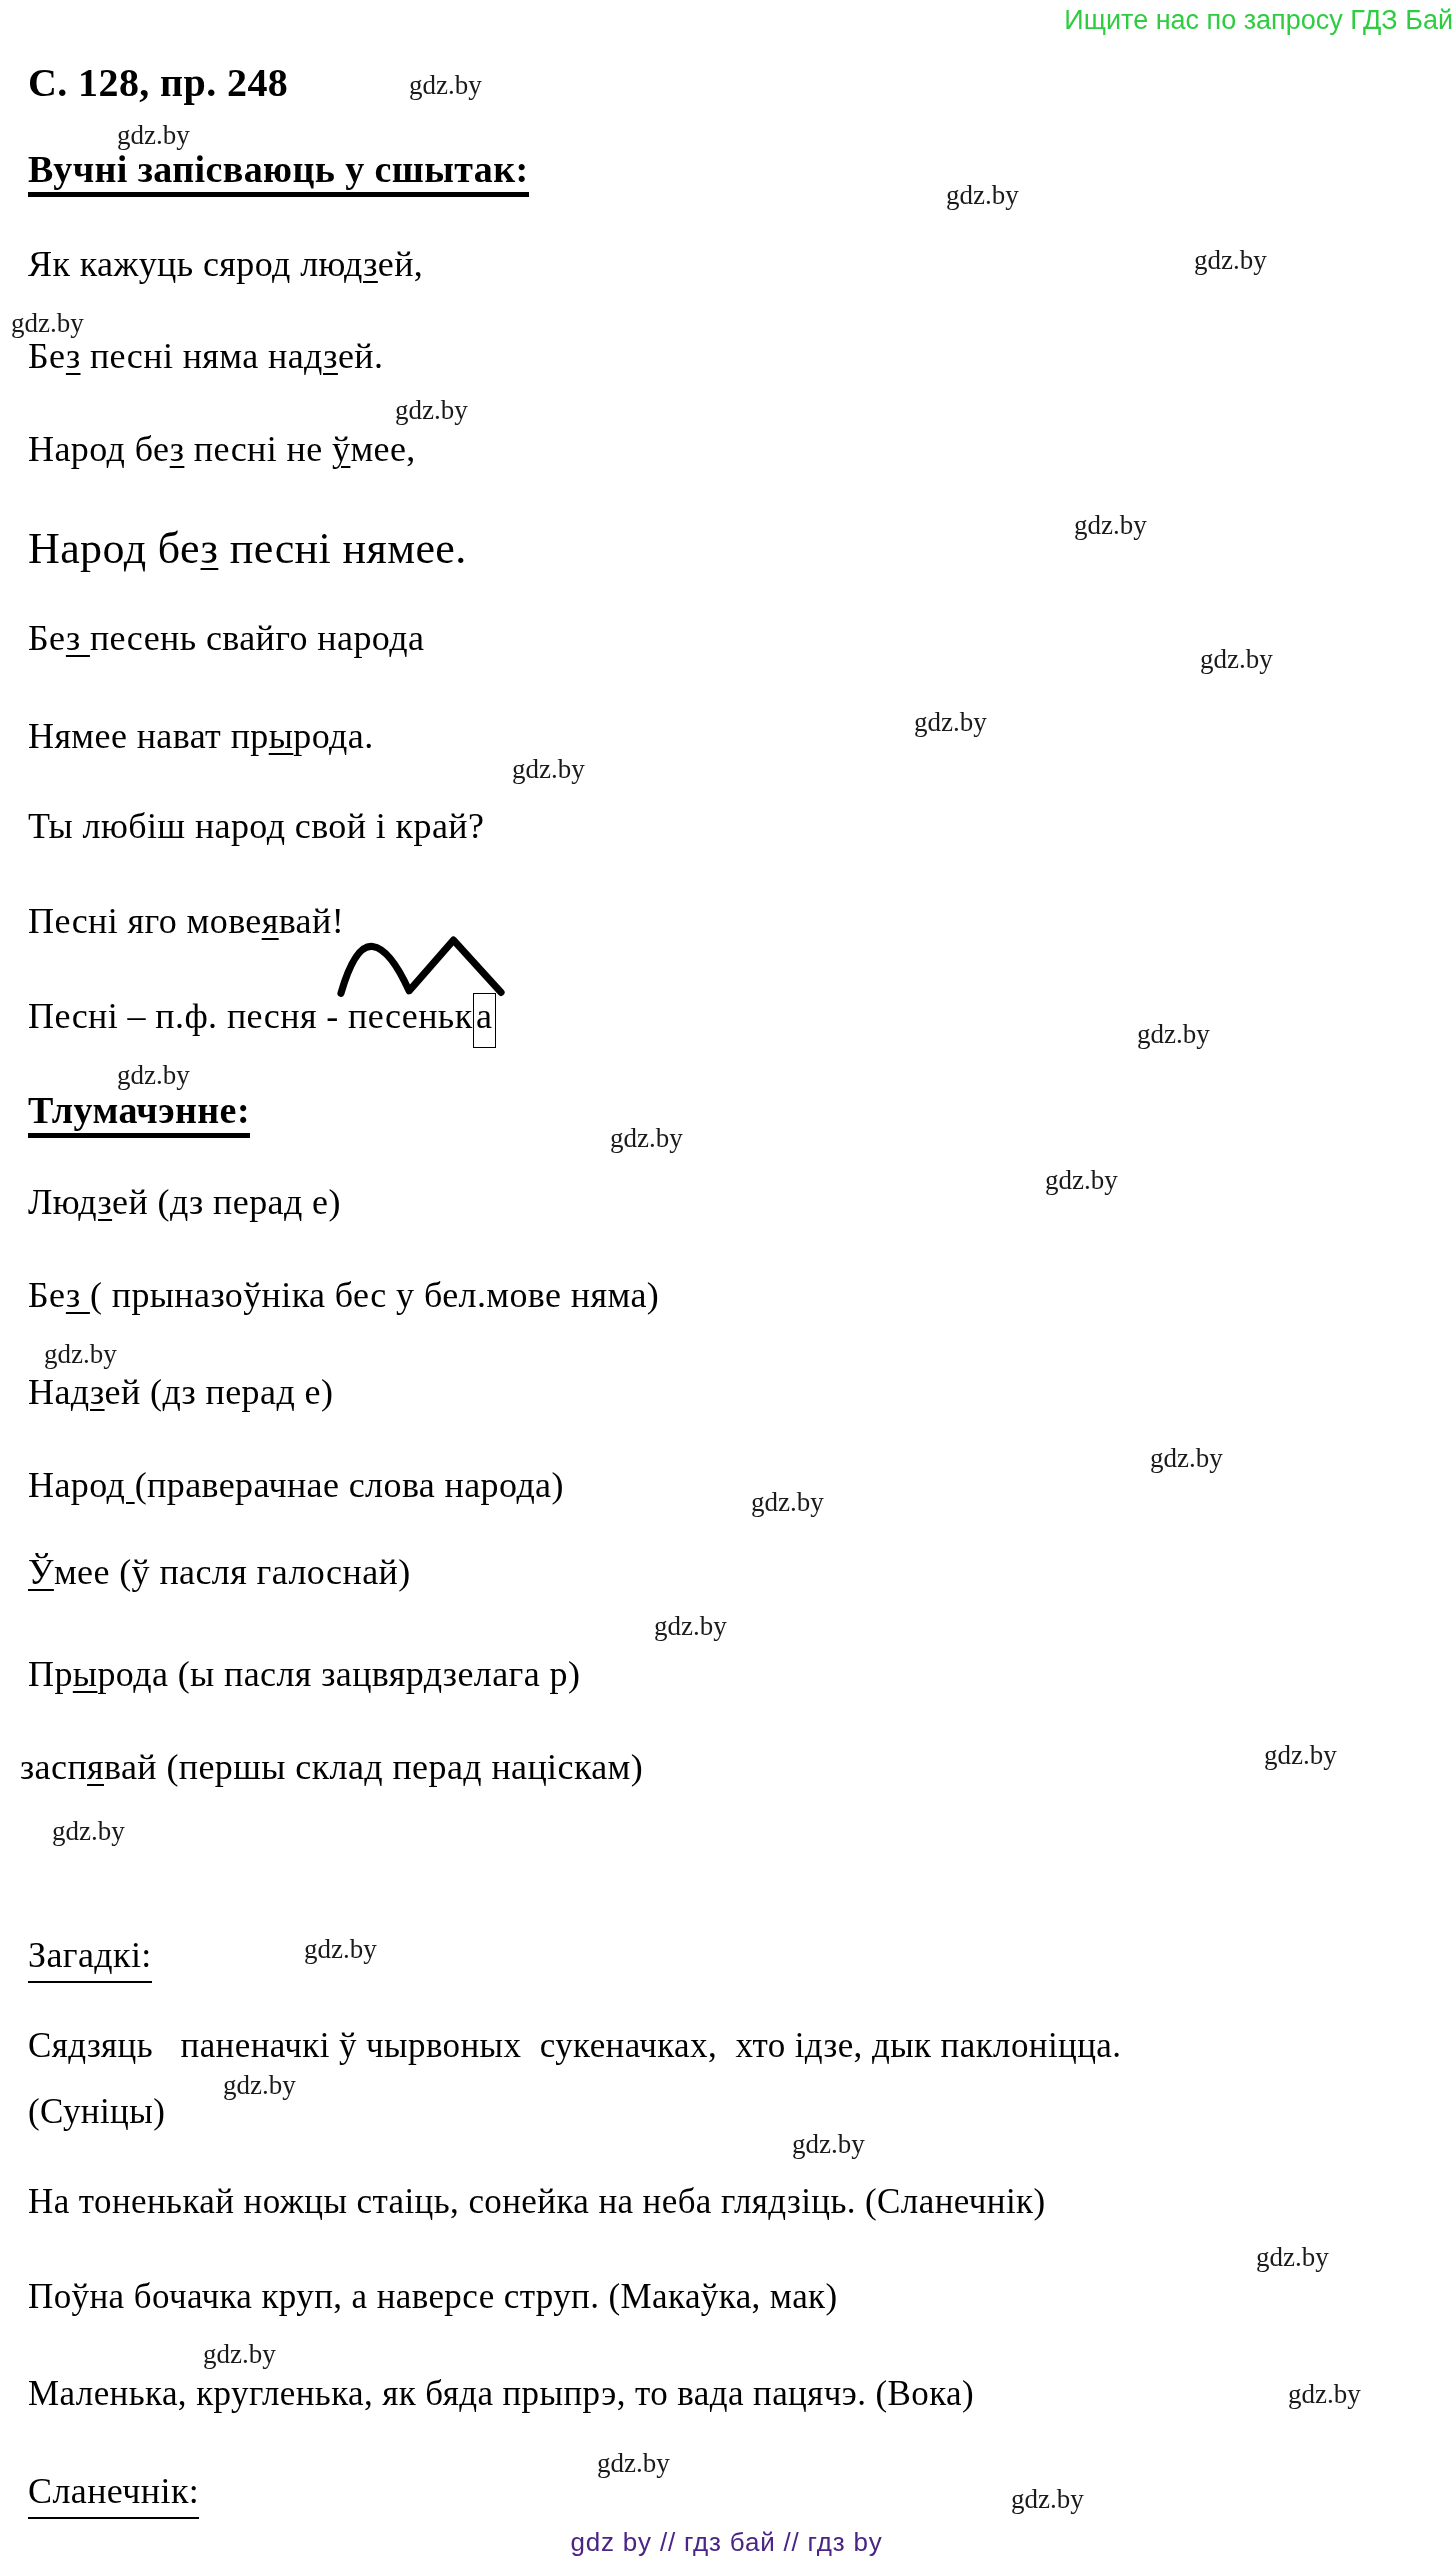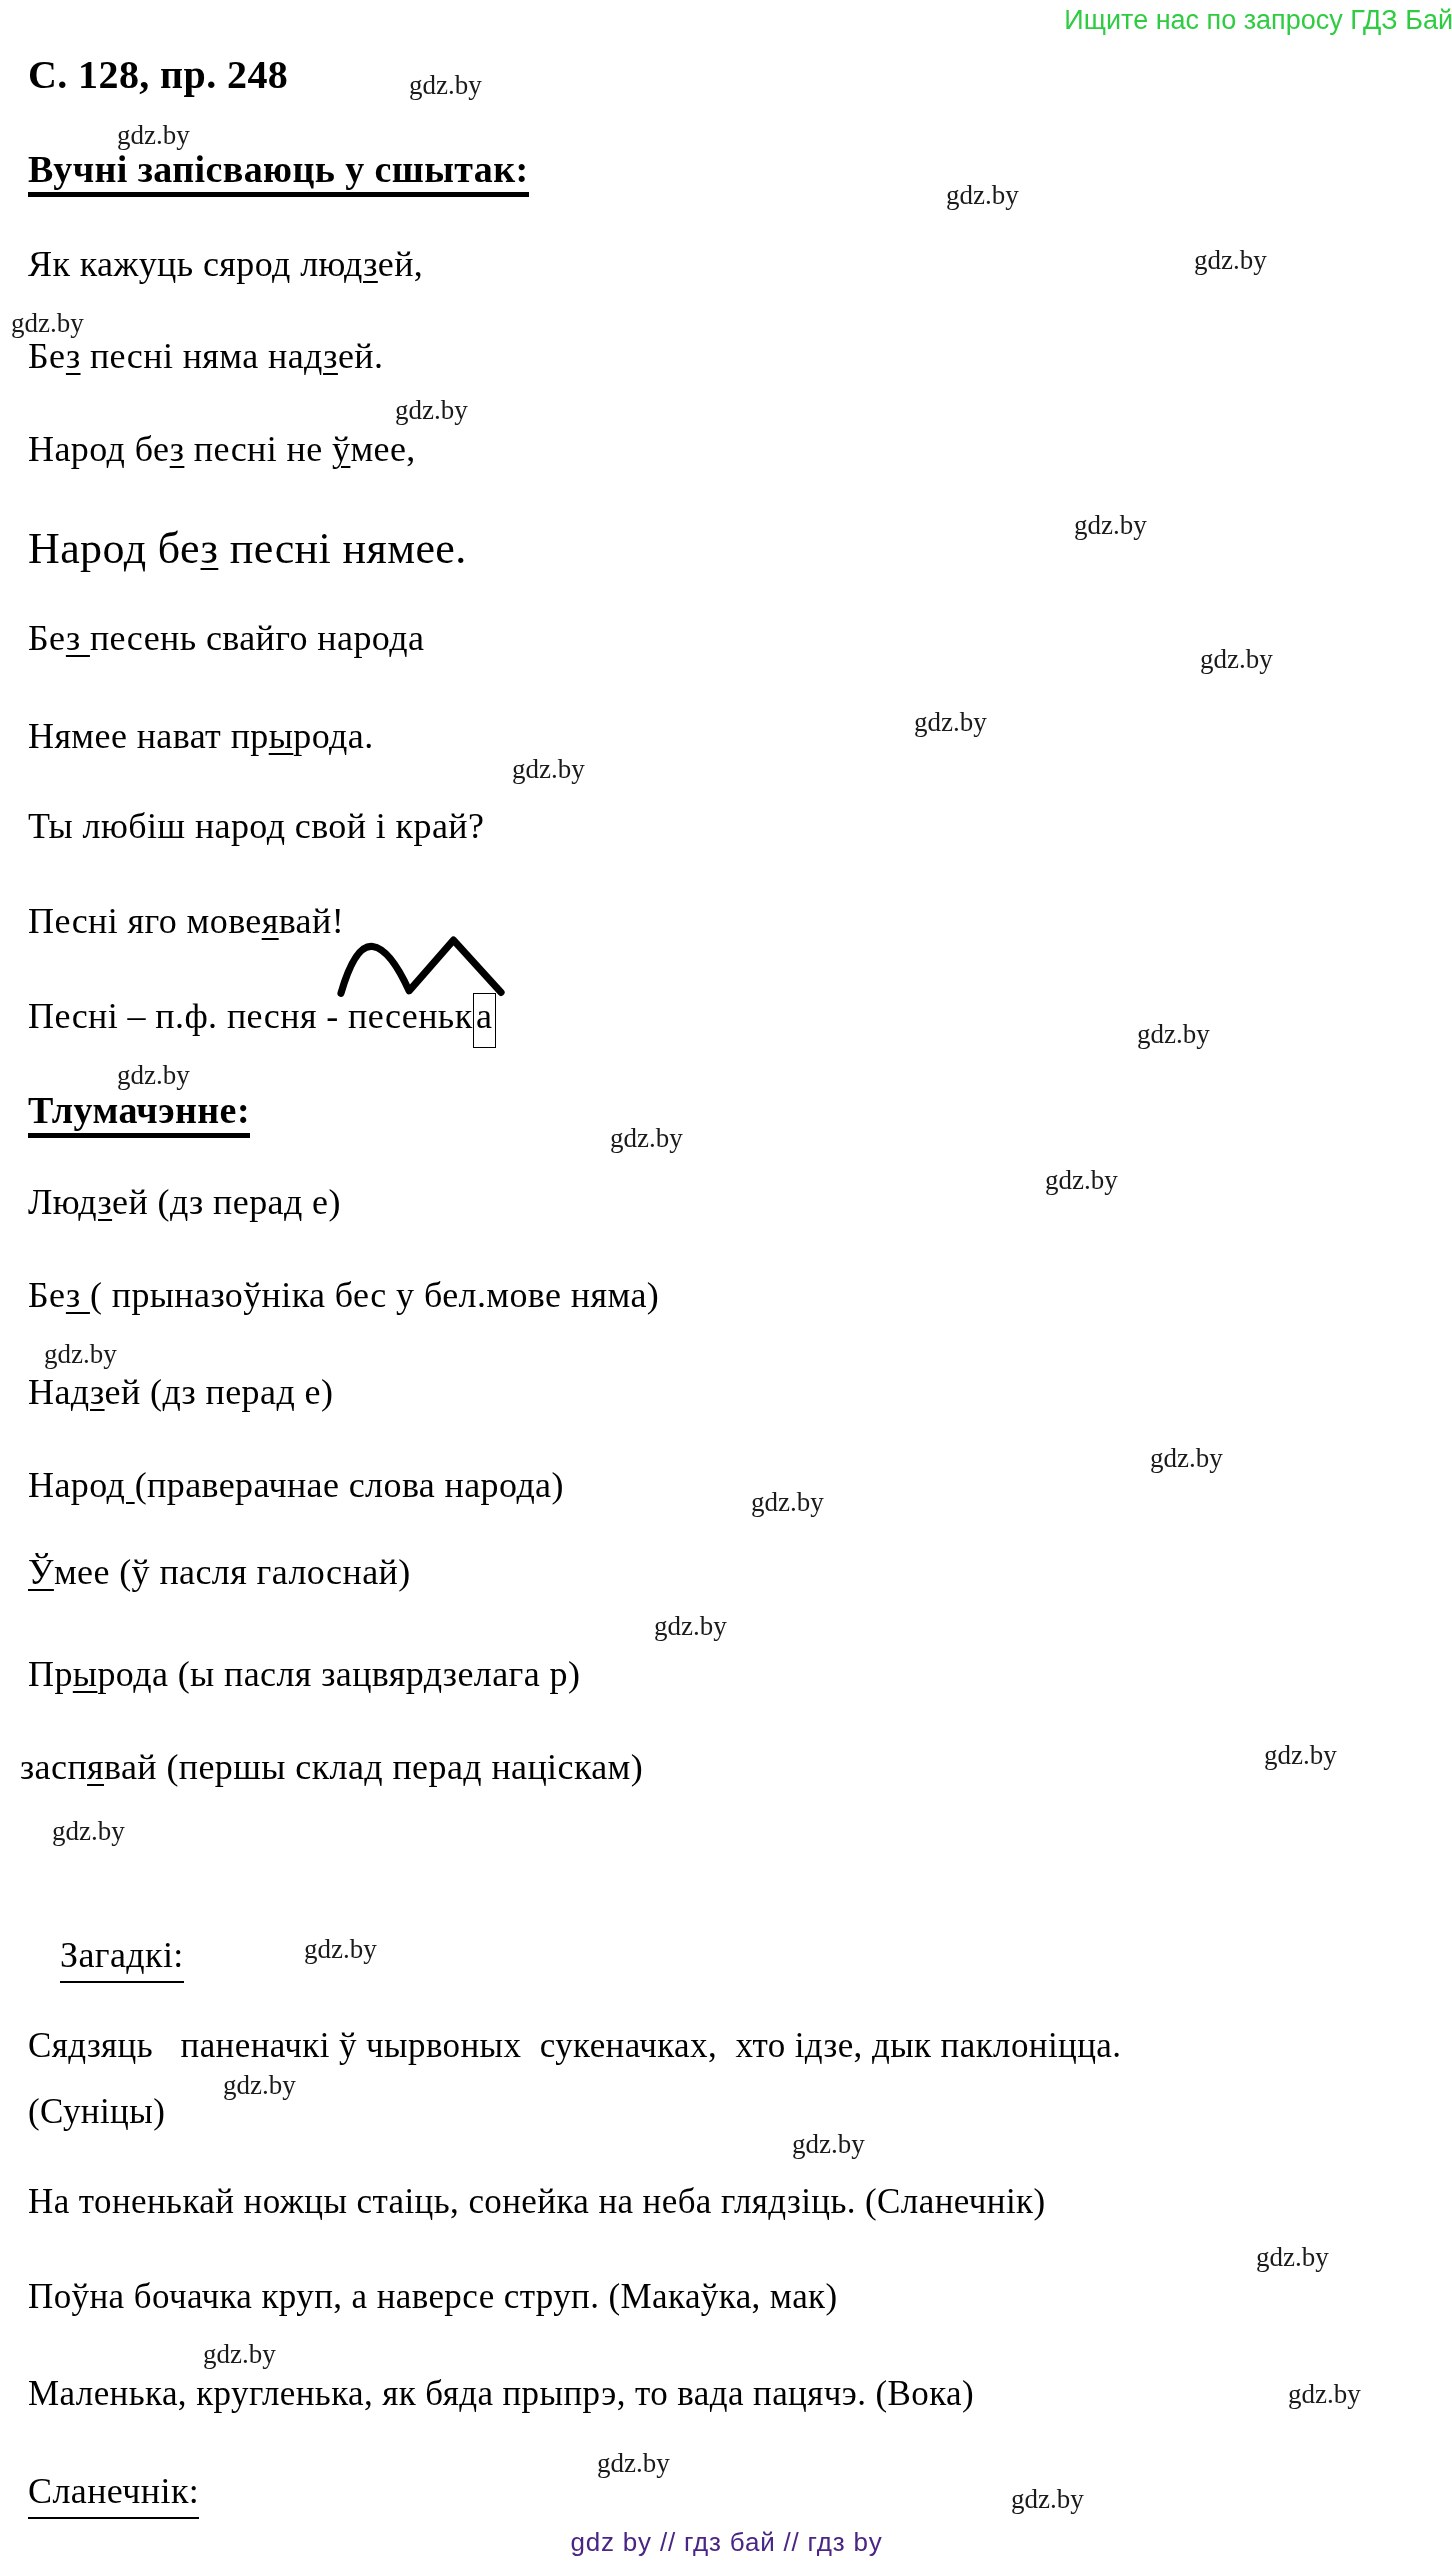--- a/index.html
+++ b/index.html
@@ -71,42 +71,42 @@
     <span class="wm" style="left: 223px; top: 2070px; color: rgb(26, 26, 26);">gdz.by</span>
     <span class="wm" style="left: 792px; top: 2129px; color: rgb(26, 26, 26);">gdz.by</span>
     <span class="wm" style="left: 1256px; top: 2242px; color: rgb(26, 26, 26);">gdz.by</span>
     <span class="wm" style="left: 203px; top: 2339px; color: rgb(26, 26, 26);">gdz.by</span>
     <span class="wm" style="left: 1288px; top: 2379px; color: rgb(26, 26, 26);">gdz.by</span>
     <span class="wm" style="left: 597px; top: 2448px; color: rgb(26, 26, 26);">gdz.by</span>
     <span class="wm" style="left: 1011px; top: 2484px; color: rgb(26, 26, 26);">gdz.by</span>
   </div>
 
 <div id="text-layer">
-    <div class="tline bold" style="top: 53px; left: 28px; font-size: 40px;"><span>С. 128, пр. 248</span></div>
+    <div class="tline bold" style="top: 61px; left: 28px; font-size: 40px;"><span>С. 128, пр. 248</span></div>
     <div class="tline bold" style="top: 148px; left: 28px; font-size: 38px;"><span class="hu-thick"><span>Вучні запісваюць у сшытак:</span></span></div>
     <div class="tline" style="top: 244px; left: 28px; font-size: 36px;"><span>Як кажуць сярод лю</span><span class="u">дз</span><span>ей,</span></div>
     <div class="tline" style="top: 336px; left: 28px; font-size: 36px;"><span>Бе</span><span class="u">з</span><span> песні няма на</span><span class="u">дз</span><span>ей.</span></div>
     <div class="tline" style="top: 429px; left: 28px; font-size: 36px;"><span>Наро</span><span class="u">д</span><span> бе</span><span class="u">з</span><span> песні не </span><span class="u">ў</span><span>мее,</span></div>
     <div class="tline" style="top: 524px; left: 28px; font-size: 44px;"><span>Наро</span><span class="u">д</span><span> бе</span><span class="u">з</span><span> песні нямее.</span></div>
     <div class="tline" style="top: 618px; left: 28px; font-size: 36px;"><span>Бе</span><span class="u">з&nbsp;</span><span>песень свайго народа</span></div>
     <div class="tline" style="top: 716px; left: 28px; font-size: 36px;"><span>Нямее нават пр</span><span class="u">ы</span><span>рода.</span></div>
     <div class="tline" style="top: 806px; left: 28px; font-size: 36px;"><span>Ты любіш наро</span><span class="u">д</span><span> свой і край?</span></div>
     <div class="tline" style="top: 901px; left: 28px; font-size: 36px;"><span>Песні яго мове</span><span class="u">я</span><span>вай!</span></div>
     <div class="tline" style="top: 996px; left: 28px; font-size: 36px;"><span>Песні – п.ф. песня - </span><span class="zig-host">песеньк<svg viewBox="0 0 212 82" xmlns="http://www.w3.org/2000/svg">
           <path d="M5,76 Q23,14 45,17 Q67,20 91,73 L147,9 L207,75" fill="none" stroke="#000" stroke-width="9" stroke-linecap="round" stroke-linejoin="round"></path>
         </svg></span><span class="ending-box">а</span></div>
     <div class="tline bold" style="top: 1089px; left: 28px; font-size: 38px;"><span class="hu-thick"><span>Тлумачэнне:</span></span></div>
     <div class="tline" style="top: 1182px; left: 28px; font-size: 36px;"><span>Лю</span><span class="u">дз</span><span>ей (дз перад е)</span></div>
     <div class="tline" style="top: 1275px; left: 28px; font-size: 36px;"><span>Бе</span><span class="u">з&nbsp;</span><span>( прыназоўніка бес у бел.мове няма)</span></div>
     <div class="tline" style="top: 1372px; left: 28px; font-size: 36px;"><span>На</span><span class="u">дз</span><span>ей (дз перад е)</span></div>
     <div class="tline" style="top: 1465px; left: 28px; font-size: 36px; text-align: center;"><span>Наро</span><span class="u">д&nbsp;</span><span>(праверачнае слова народа)</span></div>
     <div class="tline" style="top: 1552px; left: 28px; font-size: 36px;"><span class="u">Ў</span><span>мее (ў пасля галоснай)</span></div>
     <div class="tline" style="top: 1654px; left: 28px; font-size: 36px;"><span>Пр</span><span class="u">ы</span><span>рода (ы пасля зацвярдзелага р)</span></div>
     <div class="tline" style="top: 1747px; left: 20px; font-size: 36px;"><span>засп</span><span class="u">я</span><span>вай (першы склад перад націскам)</span></div>
-    <div class="tline" style="top: 1935px; left: 28px; font-size: 36px; margin-left: 32px;"><span class="hu-thin"><span>Загадкі:</span></span></div>
+    <div class="tline" style="top: 1935px; left: 28px; font-size: 36px;"><span class="hu-thin"><span>Загадкі:</span></span></div>
     <div class="tline" style="top: 2026px; left: 28px; font-size: 35px;"><span>Сядзяць   паненачкі ў чырвоных  сукеначках,  хто ідзе, дык паклоніцца.</span></div>
     <div class="tline" style="top: 2092px; left: 28px; font-size: 35px;"><span>(Суніцы)</span></div>
     <div class="tline" style="top: 2182px; left: 28px; font-size: 35px;"><span>На тоненькай ножцы стаіць, сонейка на неба глядзіць. (Сланечнік)</span></div>
     <div class="tline" style="top: 2277px; left: 28px; font-size: 35px;"><span>Поўна бочачка круп, а наверсе струп. (Макаўка, мак)</span></div>
     <div class="tline" style="top: 2374px; left: 28px; font-size: 35px;"><span>Маленька, кругленька, як бяда прыпрэ, то вада пацячэ. (Вока)</span></div>
     <div class="tline" style="top: 2471px; left: 28px; font-size: 36px;"><span class="hu-thin"><span>Сланечнік:</span></span></div>
   </div>
 
 <div id="footer-line" style="color: rgb(74, 37, 133);">gdz by  //  гдз бай  //  гдз by</div>
 

